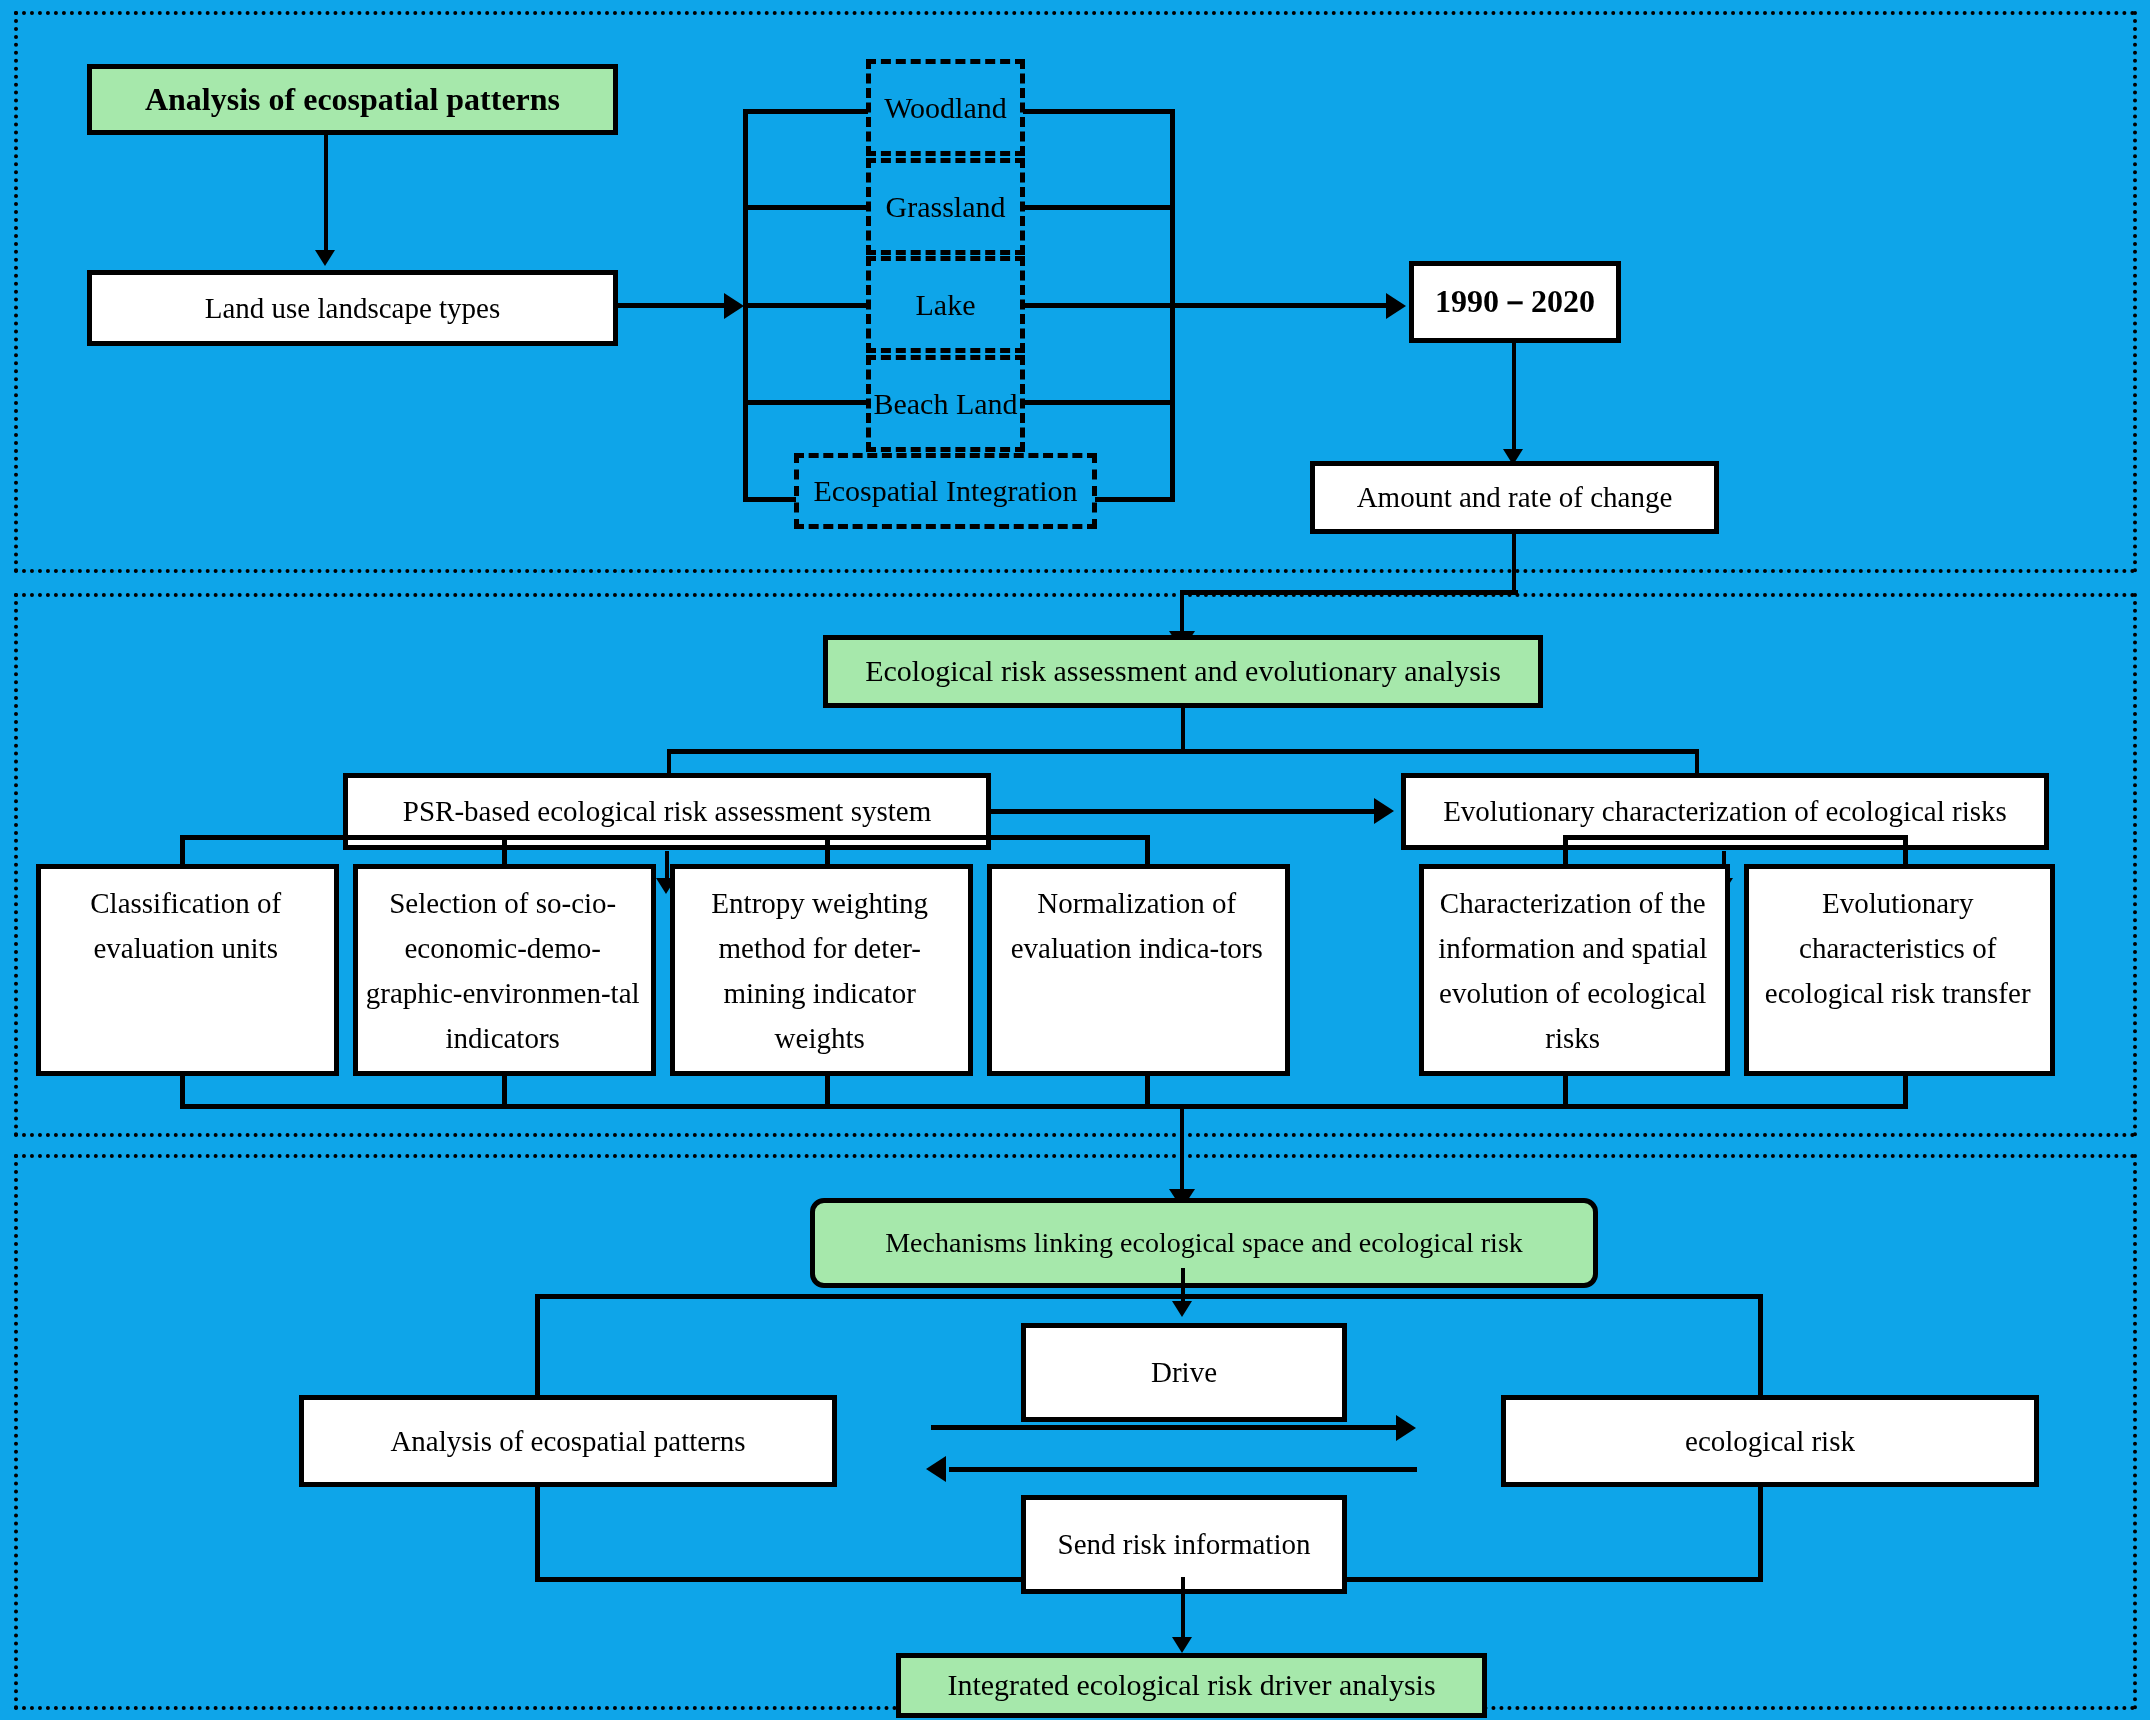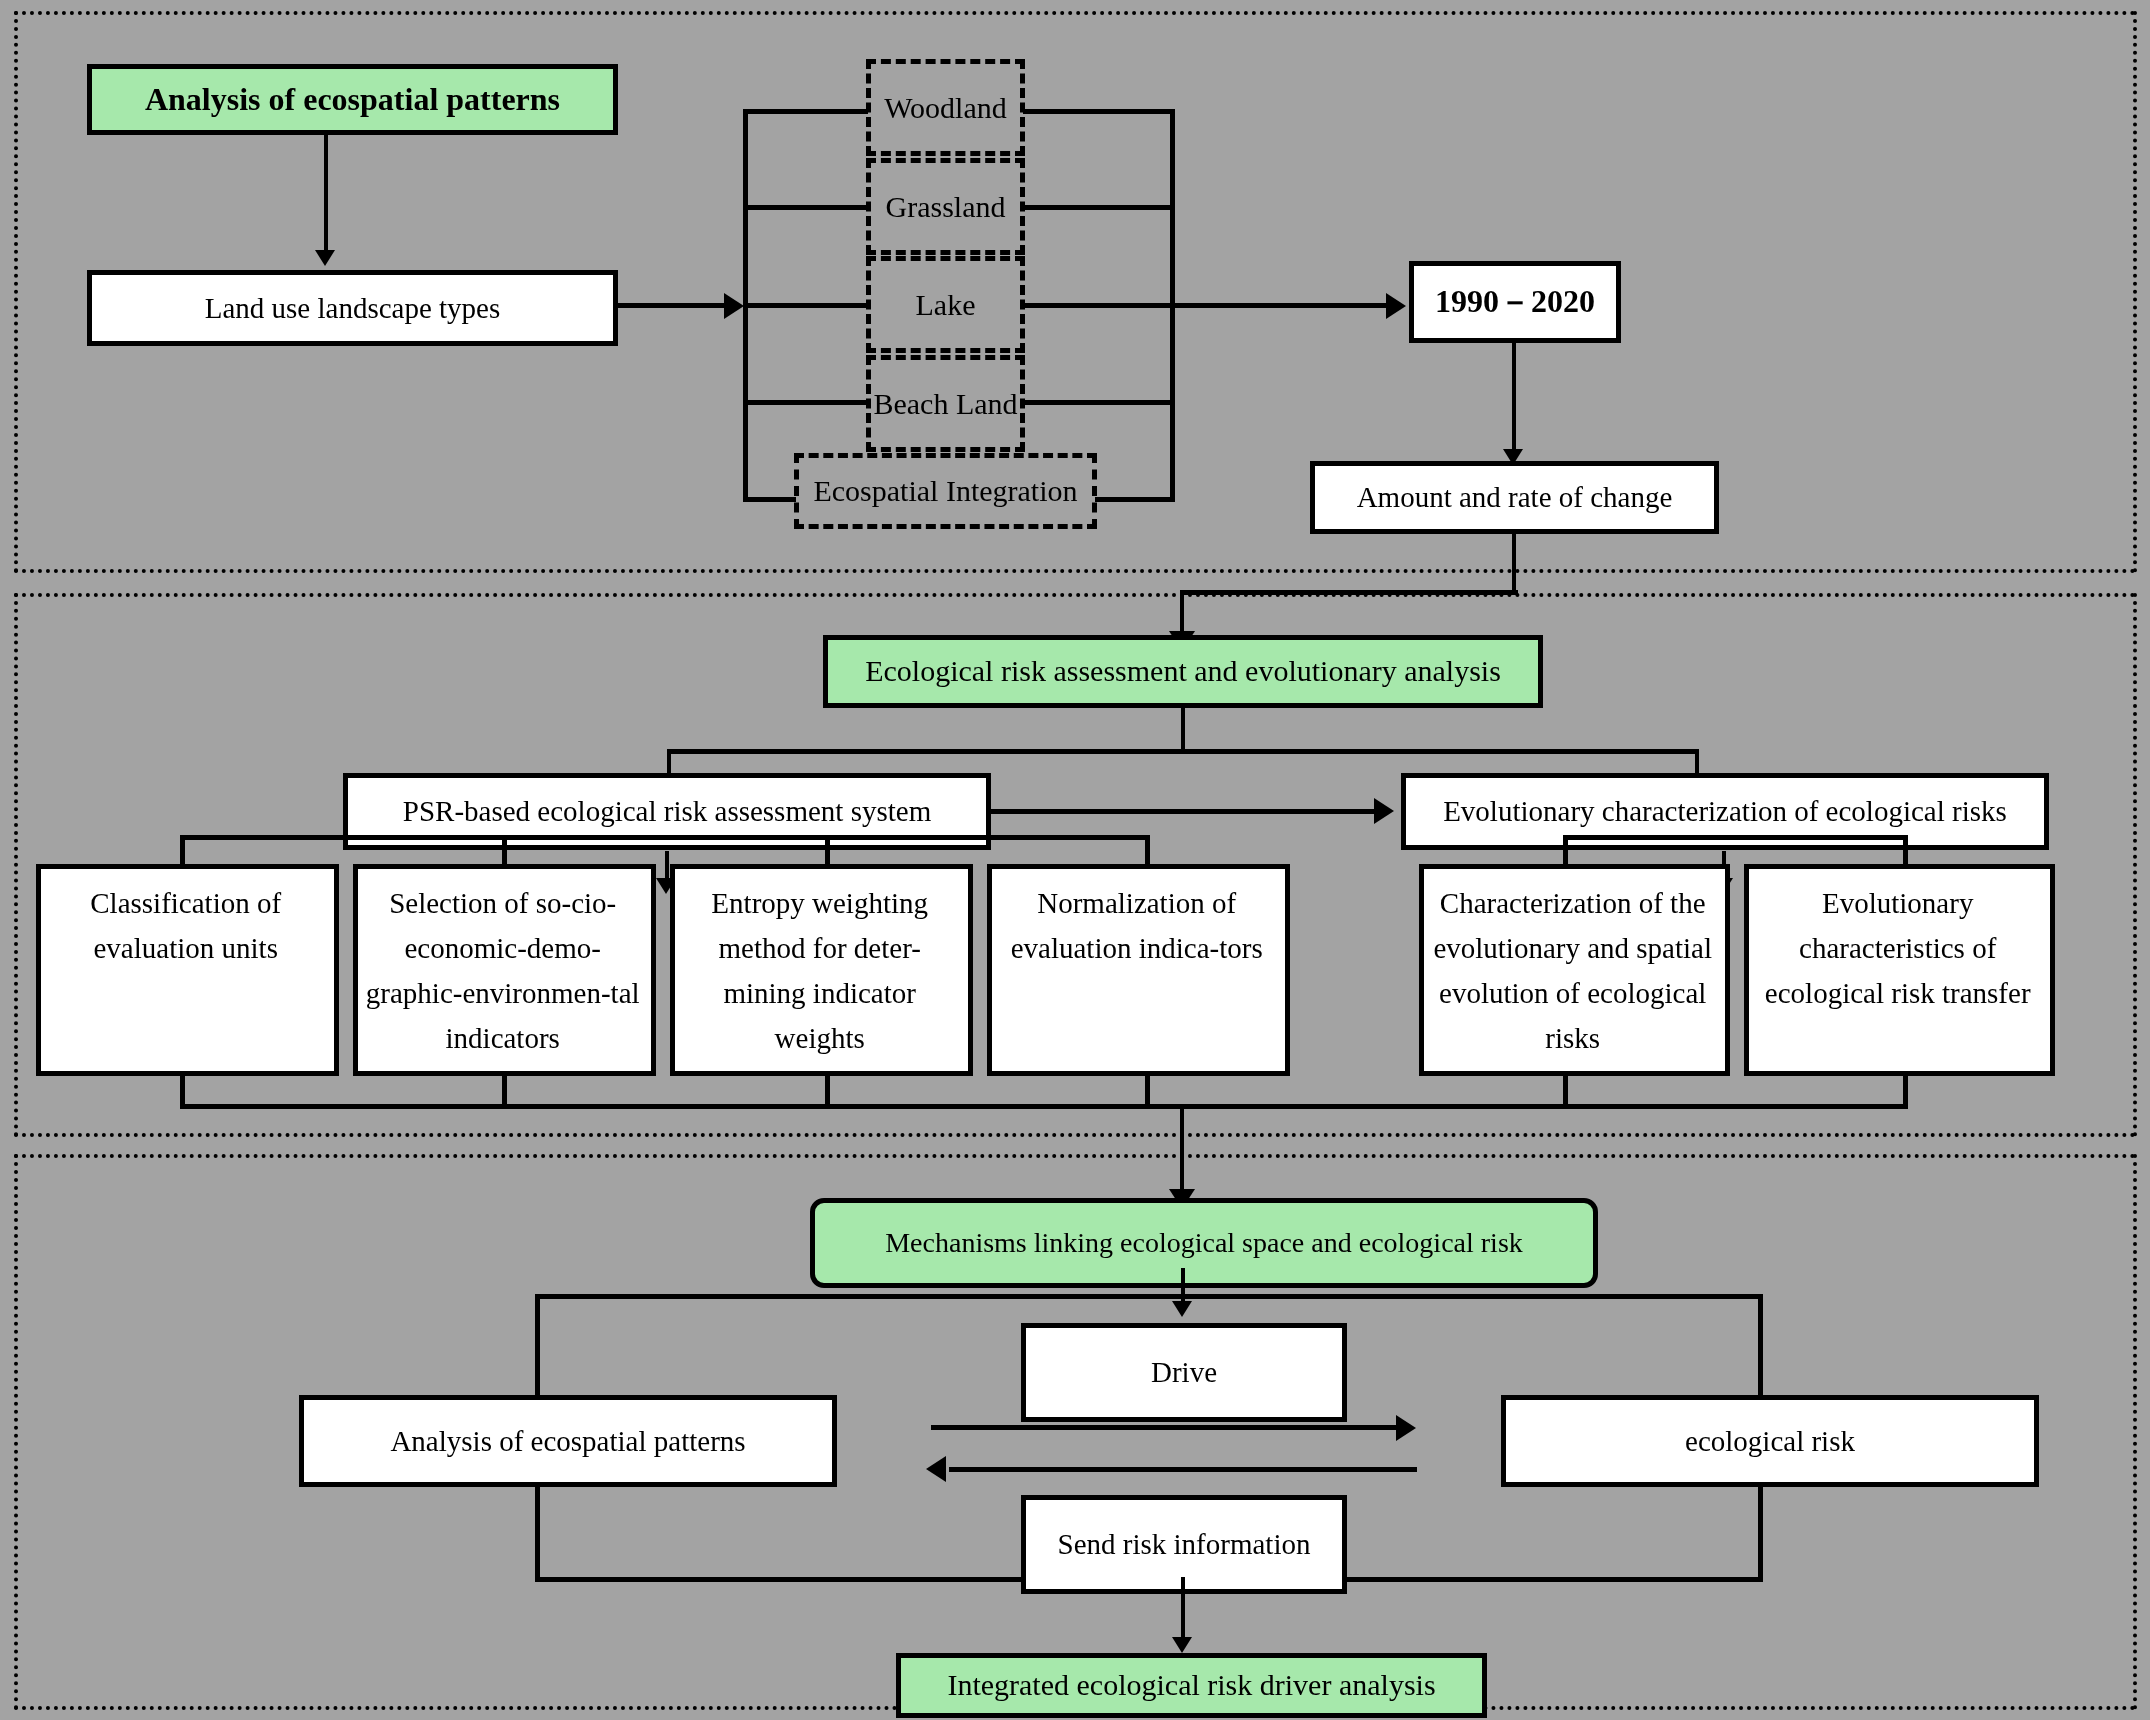--- a/index.html
+++ b/index.html
@@ -1,17 +1,17 @@
 <!DOCTYPE html>
 <html style="font-size:12px"><head>
 <meta charset="utf-8">
 <style>
   html,body{margin:0;padding:0;background:#ffffff;}
   body{font-family:"Liberation Serif", serif;}
-  #stage{position:relative;width:2151px;height:1721px;background:#a3a3a3;overflow:hidden;font-family:Liberation Serif, serif;}
+  #stage{position:relative;width:2151px;height:1721px;background:#0ea5e9;overflow:hidden;font-family:Liberation Serif, serif;}
 
   
   .section{position:absolute;border:4.5px dotted #000;box-sizing:border-box;}
 
   
   .box{position:absolute;box-sizing:border-box;border:5.3px solid #000;background:#fff;
        display:flex;align-items:center;justify-content:center;text-align:center;
        font-size:29px;line-height:1.55;color:#000;padding:4.5px 7.6px;}
   .box.green{background:#a6e8ab;}
   .box.bold{font-weight:bold;}
@@ -124,21 +124,21 @@
   <div class="v" style="left:825px;top:1076px;height:32px;"></div>
   <div class="v" style="left:1145px;top:1076px;height:32px;"></div>
   <div class="h" style="left:180px;top:1104px;width:970px;"></div>
 
   <div class="v-thin" style="left:1722px;top:851px;height:33px;"></div>
   <div class="ar-down-sm" style="left:1713px;top:878px;"></div>
   <div class="h" style="left:1563px;top:835px;width:345px;"></div>
   <div class="v" style="left:1563px;top:835px;height:32px;"></div>
   <div class="v" style="left:1903px;top:835px;height:32px;"></div>
 
-  <div class="box top left" style="left:1419px;top:864px;width:311px;height:212px;">Characterization of the evolutionary and spatial evolution of ecological risks</div>
+  <div class="box top left" style="left:1419px;top:864px;width:311px;height:212px;">Characterization of the information and spatial evolution of ecological risks</div>
   <div class="box top left" style="left:1744px;top:864px;width:311px;height:212px;">Evolutionary characteristics of ecological risk transfer</div>
 
   <div class="v" style="left:1563px;top:1076px;height:32px;"></div>
   <div class="v" style="left:1903px;top:1076px;height:32px;"></div>
   <div class="h" style="left:1563px;top:1104px;width:345px;"></div>
 
   <div class="h" style="left:1145px;top:1104px;width:614px;"></div>
   <div class="v-thin" style="left:1180px;top:1104px;height:91px;"></div>
   <div class="ar-down" style="left:1169px;top:1189px;"></div>
 

